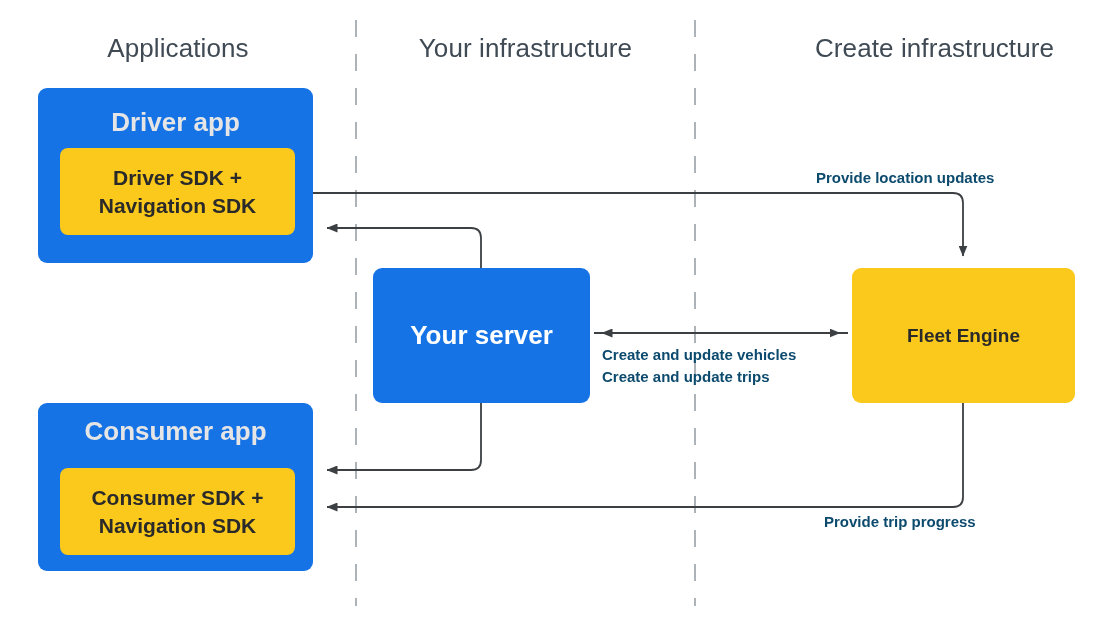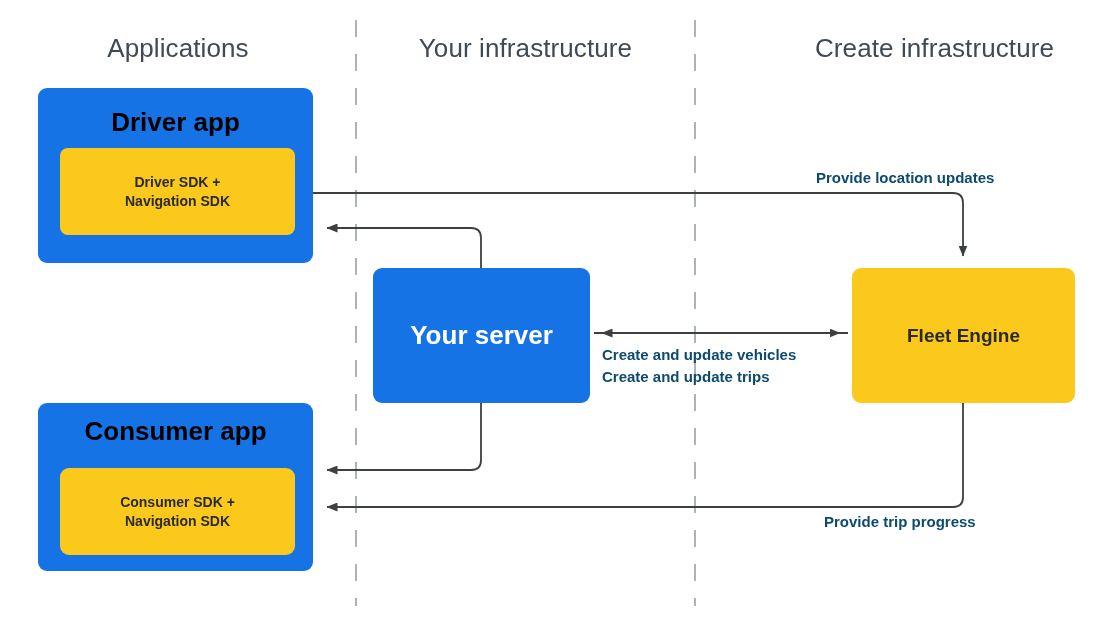--- a/index.html
+++ b/index.html
@@ -37,36 +37,36 @@
     display: flex;
     flex-direction: column;
     align-items: center;
   }
   .node-blue { background: #1573e6; }
   .node-yellow { background: #fbc91c; }
 
   .app-title {
     font-size: 26px;
     font-weight: bold;
-    color: #000000;
+    color: #e5e5e5;
     white-space: nowrap;
     line-height: 1.1;
   }
   .sdk-box {
     position: absolute;
     background: #fbc91c;
     border-radius: 8px;
     display: flex;
     align-items: center;
     justify-content: center;
     text-align: center;
     box-sizing: border-box;
   }
   .sdk-text {
-    font-size: 14px;
+    font-size: 21px;
     font-weight: bold;
     color: #2a2a2a;
     line-height: 1.32;
     white-space: pre-line;
   }
   .server-text {
     font-size: 26px;
     font-weight: bold;
     color: #ffffff;
     white-space: nowrap;
@@ -132,21 +132,21 @@
   <div class="app-title" style="margin-top:20px;">Driver app</div>
 </div>
 <div class="sdk-box" style="left:60px; top:148px; width:235px; height:87px;">
   <div class="sdk-text">Driver SDK +
 Navigation SDK</div>
 </div>
 
 <div class="node node-blue" style="left:38px; top:403px; width:275px; height:168px;">
   <div class="app-title" style="margin-top:14px;">Consumer app</div>
 </div>
-<div class="sdk-box" style="left:60px; top:468px; width:235px; height:87px;border-radius:9px;">
+<div class="sdk-box" style="left:60px; top:468px; width:235px; height:87px;">
   <div class="sdk-text">Consumer SDK +
 Navigation SDK</div>
 </div>
 
 <div class="node node-blue" style="left:373px; top:268px; width:217px; height:135px;">
   <div class="centerbox">
     <div class="server-text">Your server</div>
   </div>
 </div>
 

